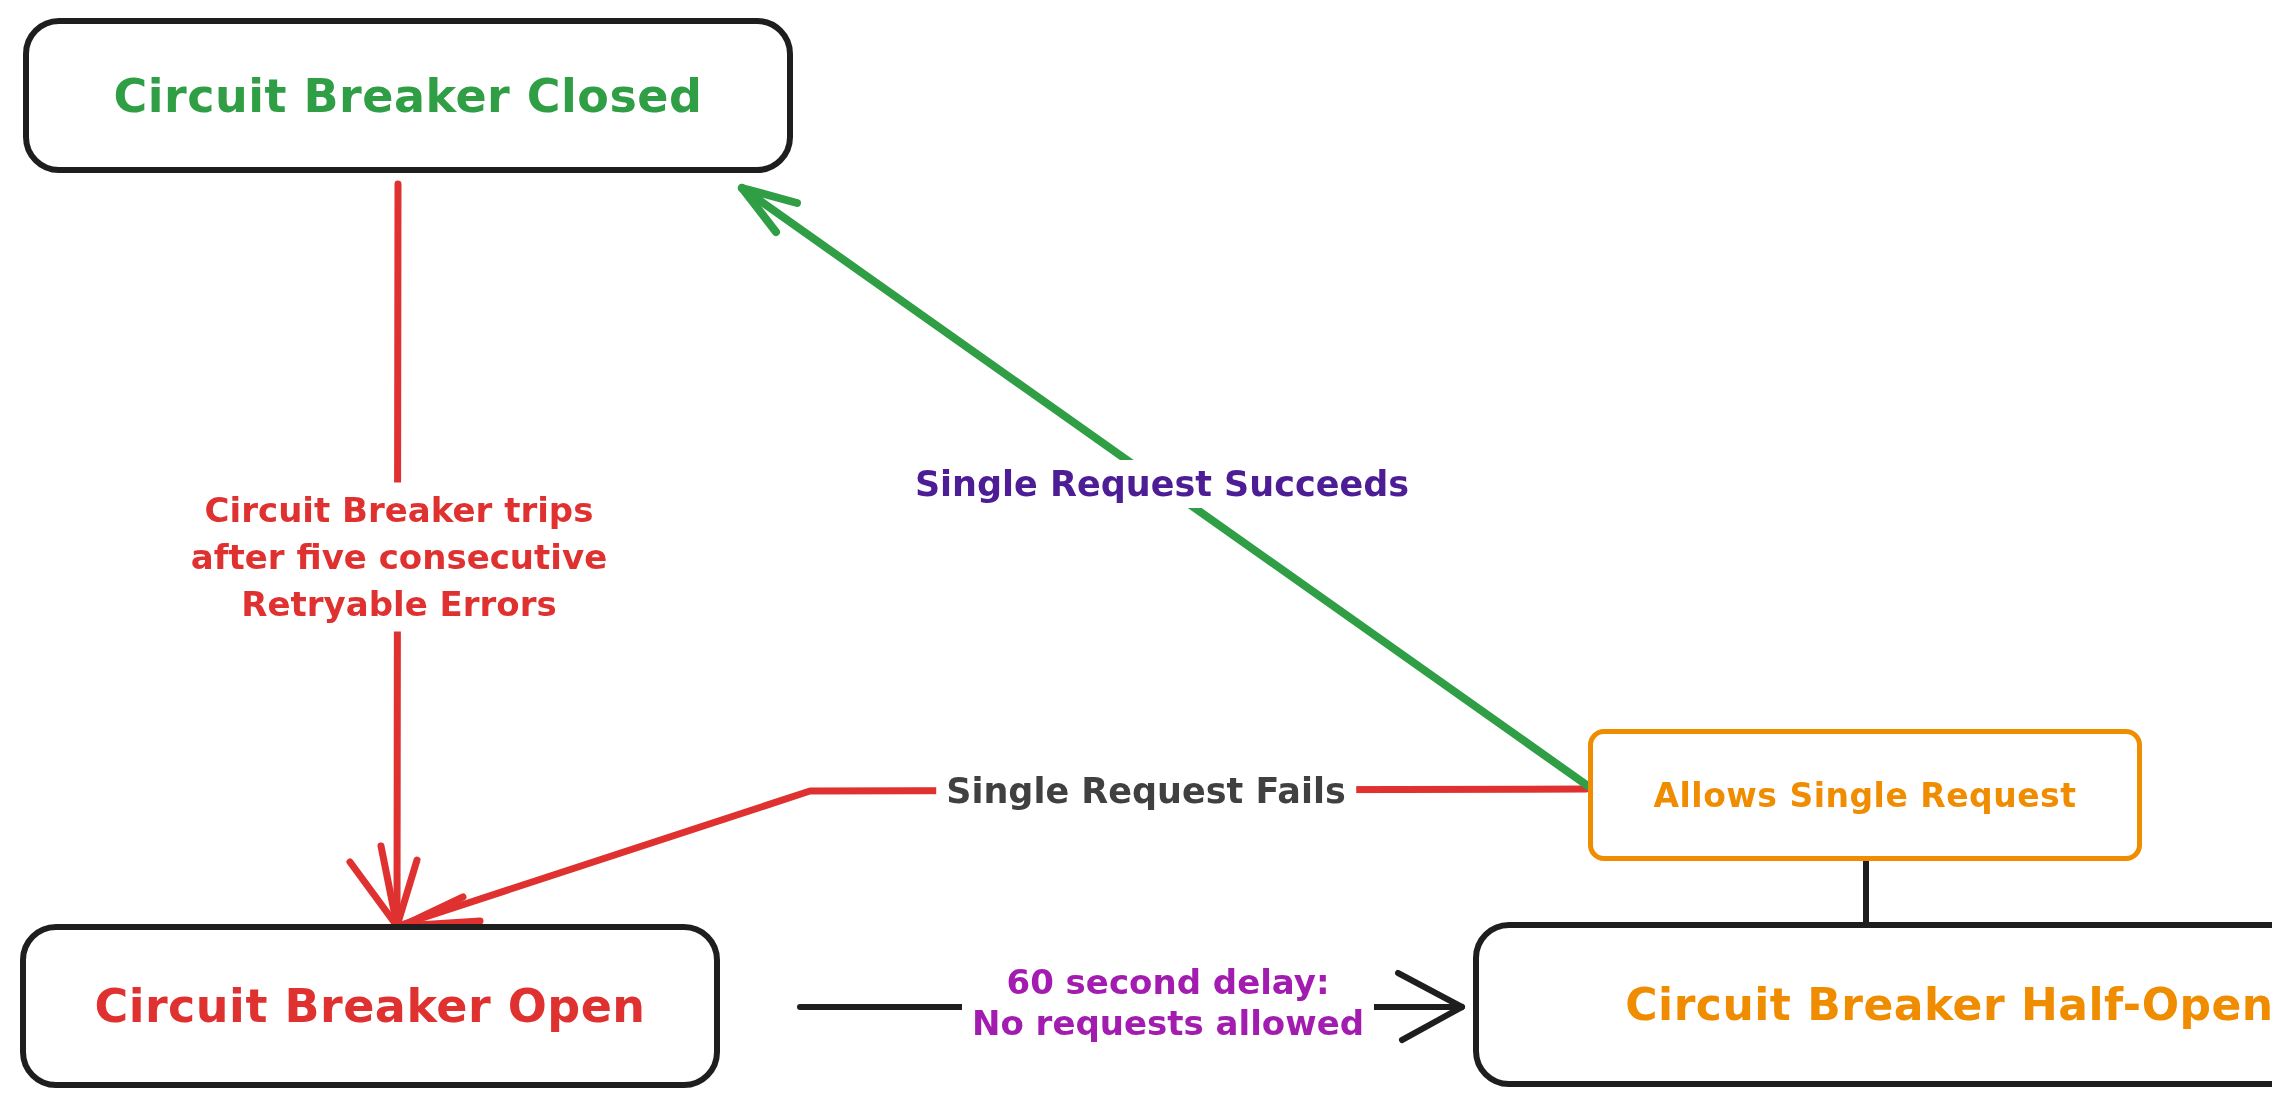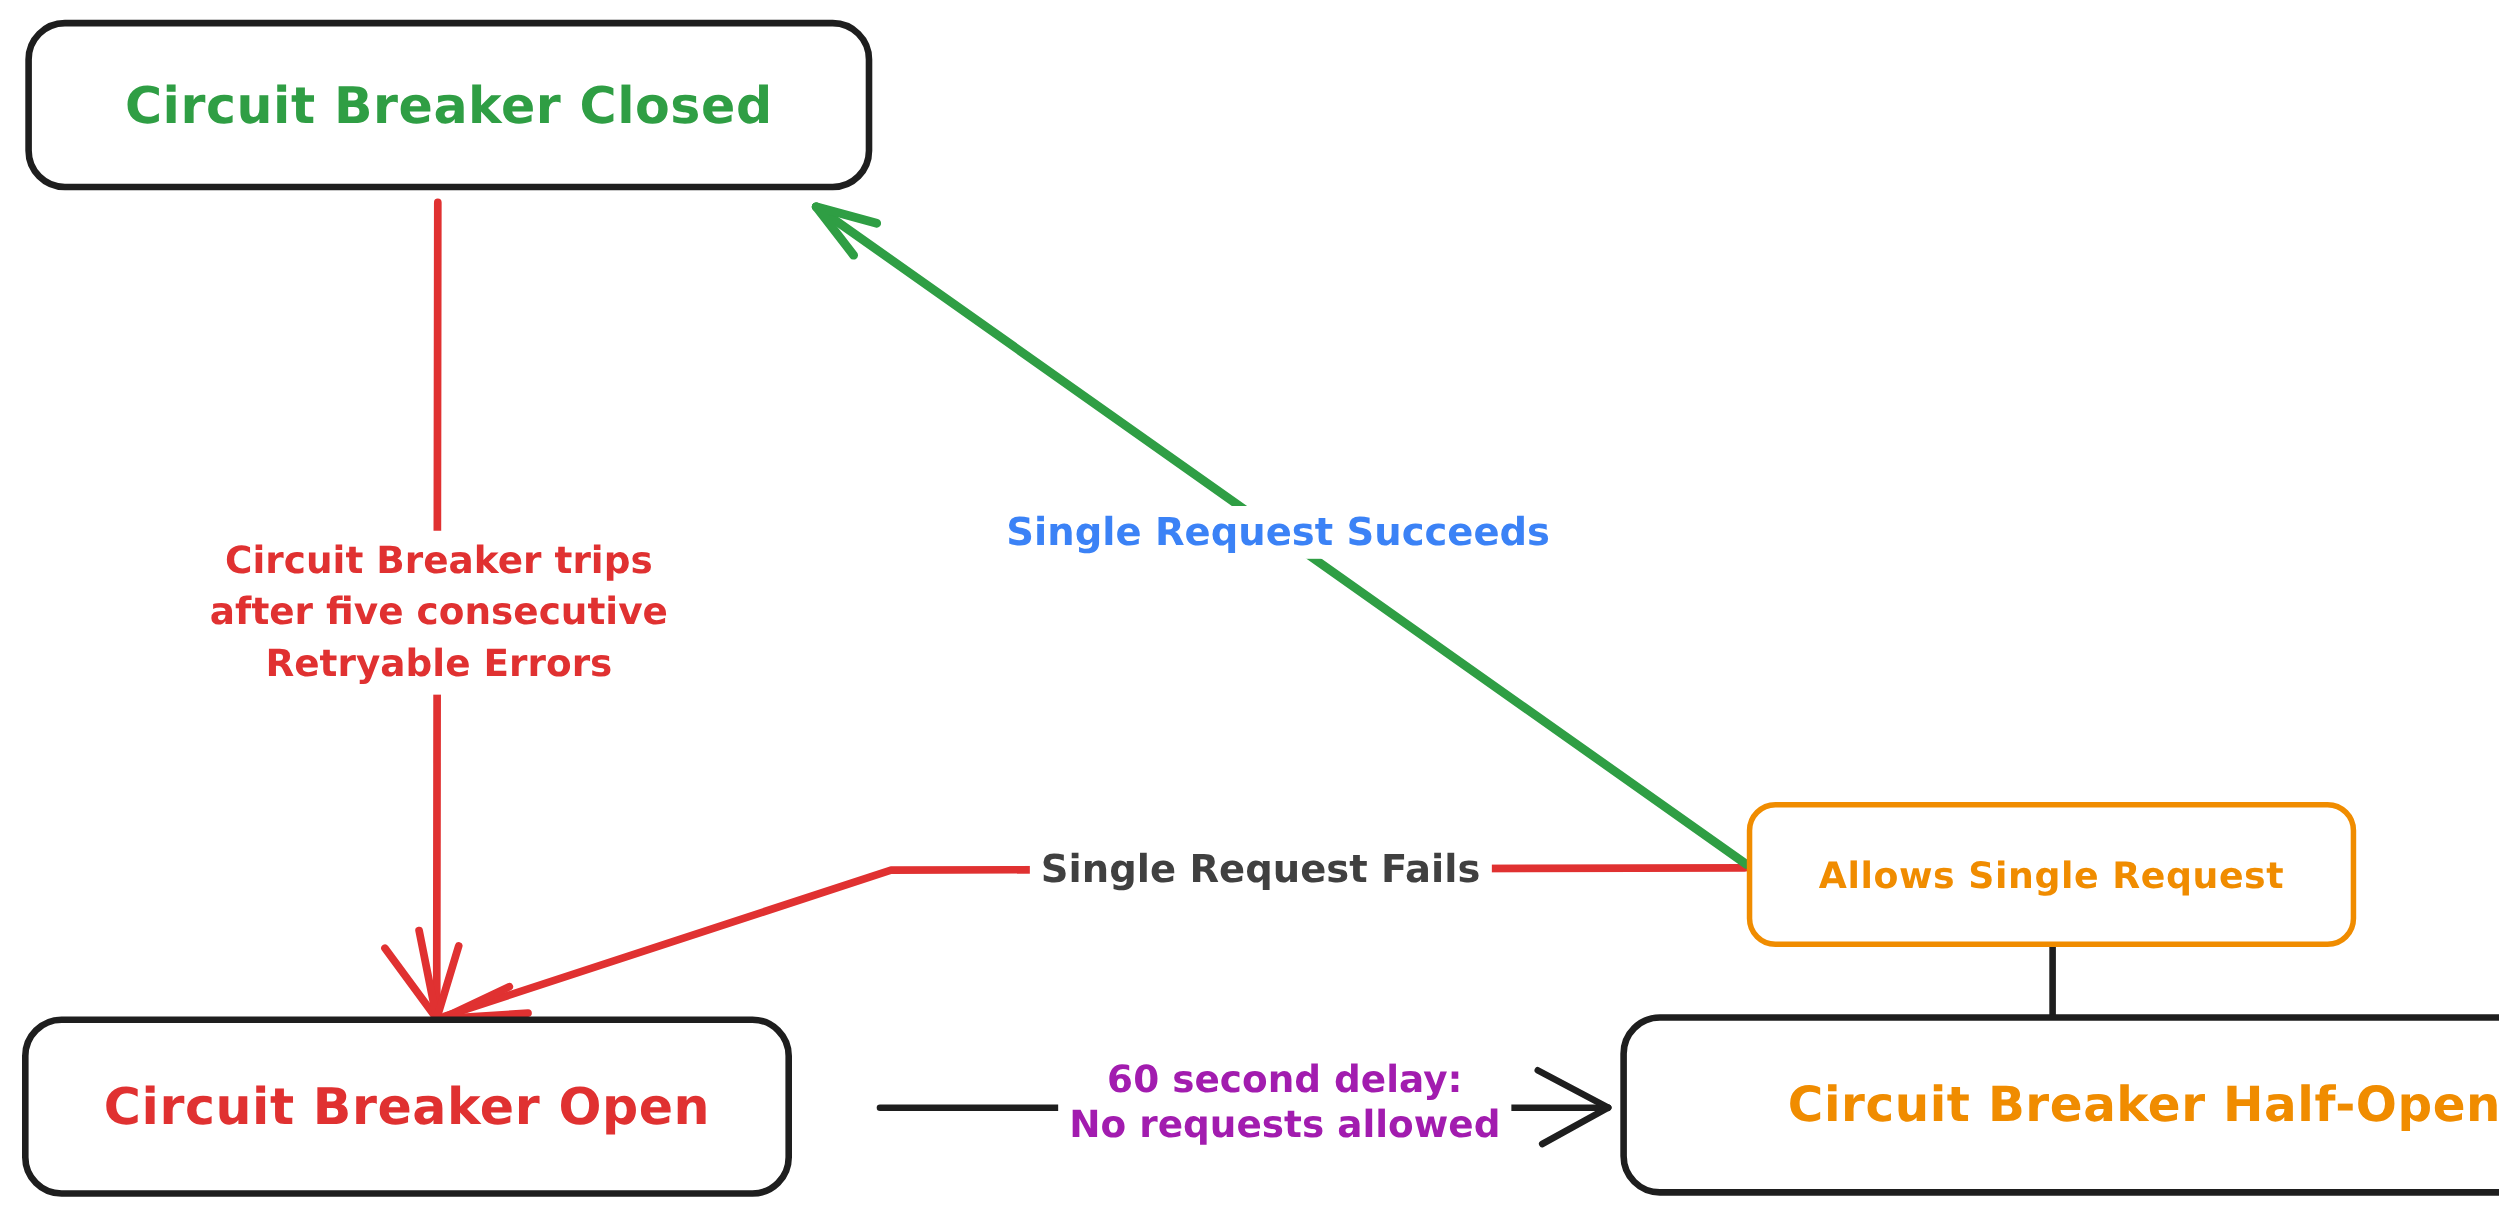--- a/index.html
+++ b/index.html
@@ -41,21 +41,21 @@
   }
   #node-closed   { left: 23px;   top: 18px;  width: 770px; height: 155px; }
   #node-closed .node-label   { color: #2f9e44; font-size: 46px; }
   #node-open     { left: 20px;   top: 924px; width: 700px; height: 164px; }
   #node-open .node-label     { color: #e03131; font-size: 46px; }
   #node-halfopen { left: 1473px; top: 922px; width: 943px; height: 165px; padding-left: 10px; }
   #node-halfopen .node-label { color: #f08c00; font-size: 44px; }
   #node-allows {
     left: 1588px; top: 729px; width: 554px; height: 132px;
     border: 5px solid #f08c00;
-    border-radius: 26px;
+    border-radius: 16px;
   }
   #node-allows .node-label { color: #f08c00; font-size: 33px; }
 
   .edge-label {
     position: absolute;
     z-index: 2;
     transform: translate(-50%, -50%);
     background: #ffffff;
     text-align: center;
     font-weight: bold;
@@ -63,21 +63,21 @@
     white-space: nowrap;
   }
   #label-trips {
     left: 399px; top: 557px;
     color: #e03131;
     font-size: 34px;
     line-height: 47px;
   }
   #label-succeeds {
     left: 1162px; top: 484px;
-    color: #3b82f6;
+    color: #4c1d95;
     font-size: 35px;
   }
   #label-fails {
     left: 1146px; top: 791px;
     color: #404040;
     font-size: 35px;
   }
   #label-delay {
     left: 1168px; top: 1003px;
     color: #a21caf;

